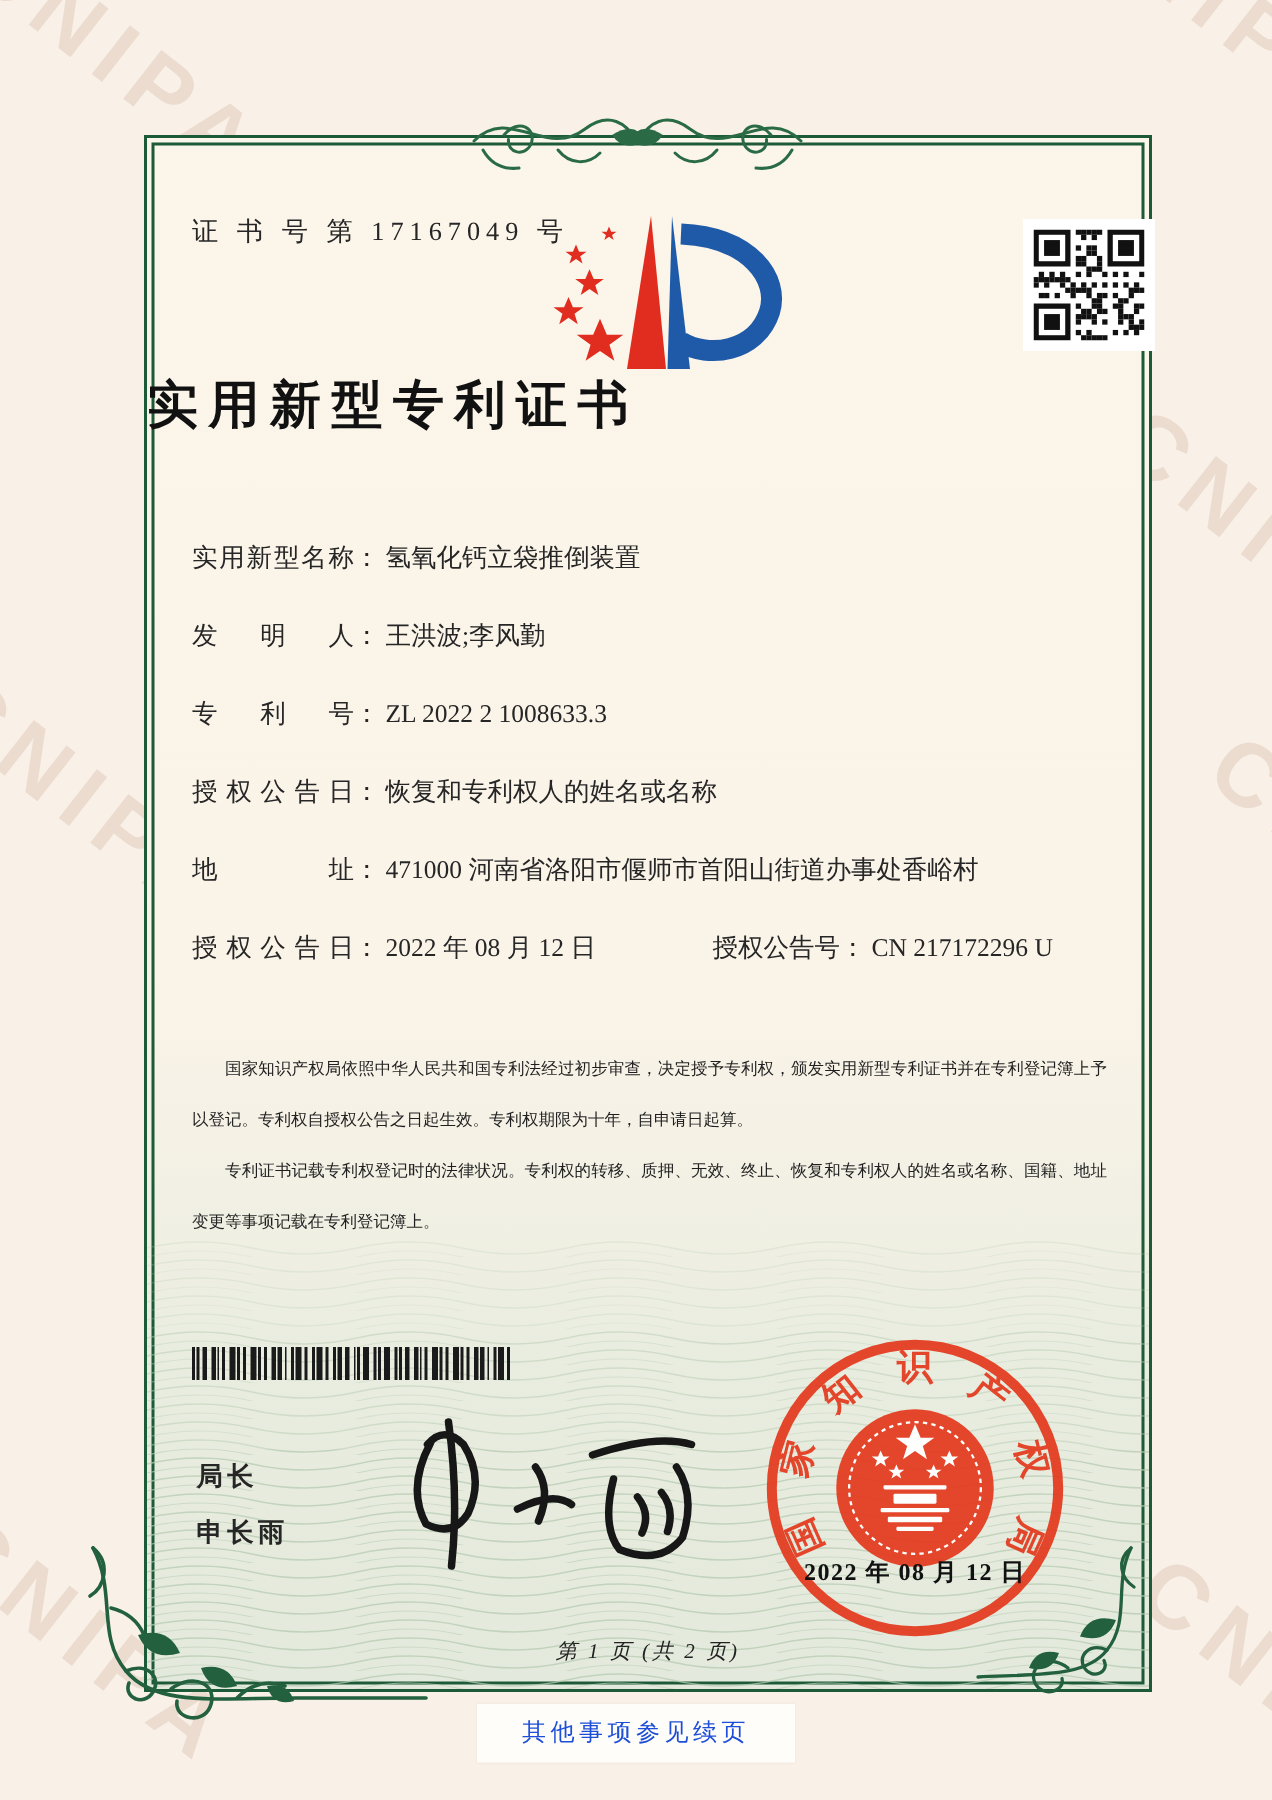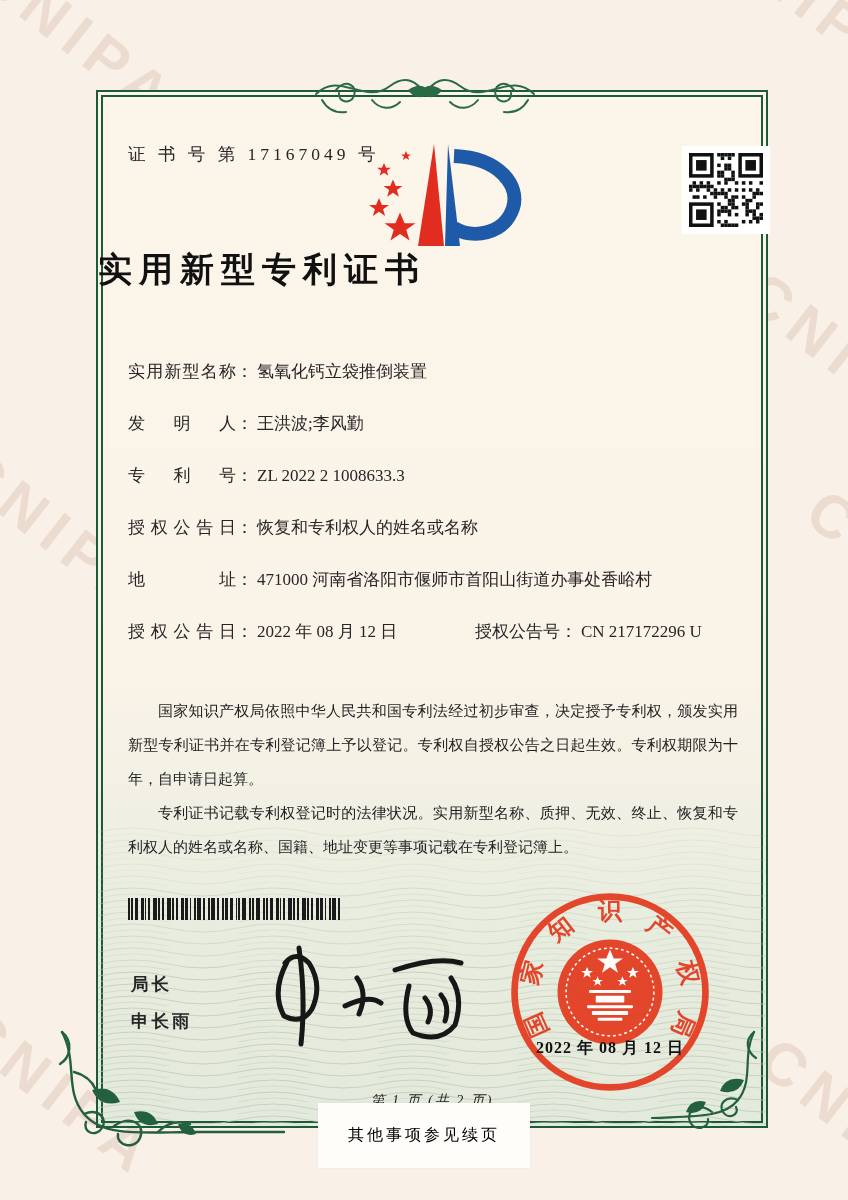--- a/index.html
+++ b/index.html
@@ -41,21 +41,21 @@
   .flabel{
     display:inline-block;width:108px;text-align:justify;text-align-last:justify;
     vertical-align:bottom;
   }
   .fcolon{display:inline-block;margin-right:4px;}
   .gpair2{margin-left:22px;}
   .gval1{display:inline-block;min-width:196px;}
   
   .paras{
     position:absolute;left:30px;top:604px;right:28px;
-    font-size:15px;line-height:34px;text-align:justify;color:#1f1f1f;font-family:Liberation Mono, monospace;
+    font-size:11px;line-height:34px;text-align:justify;color:#1f1f1f;
   }
   .paras p{margin:0;text-indent:2em;}
   
   .barcode{position:absolute;left:30px;top:806px;width:218px;height:22px;}
   .commissioner{position:absolute;left:33px;top:880px;font-size:17.5px;letter-spacing:3px;}
   .commissioner div{margin-bottom:13px;font-weight:bold;}
   .sig{position:absolute;left:155px;top:848px;}
   .seal{position:absolute;left:407px;top:795px;width:210px;height:210px;}
   #seal-arc text{
     fill:#e33a1e;font-size:25px;font-weight:bold;
@@ -63,22 +63,22 @@
   }
   .seal-date{
     position:absolute;left:402px;top:946px;width:220px;text-align:center;
     font-size:16px;font-weight:bold;letter-spacing:1px;color:#111;
   }
   .page-num{
     position:absolute;left:0;top:1000px;width:100%;text-align:center;
     font-size:14px;letter-spacing:2px;color:#222;font-style:italic;
   }
   .note-box{
-    position:absolute;left:50%;top:1103px;transform:translateX(-50%);
-    background:#fffdfa;padding:22px 30px;font-size:16px;letter-spacing:3px;color:#000000;
+    position:absolute;left:50%;top:1136px;transform:translateX(-50%);
+    background:#fffdfa;padding:9px 30px;font-size:16px;letter-spacing:3px;color:#1d4ed8;
     box-shadow:0 0 2px rgba(0,0,0,0.05);
   }
   .orn{position:absolute;pointer-events:none;}
 </style>
 </head>
 <body>
 
 <div class="wm" style="left:-38px;top:2px;">CNIPA</div>
 <div class="wm" style="left:695px;top:-34px;">CNIPA</div>
 <div class="wm" style="left:728px;top:322px;">CNIPA</div>
@@ -258,21 +258,21 @@
     <div class="frow">
       <span class="flabel">地址</span><span class="fcolon">：</span><span>471000 河南省洛阳市偃师市首阳山街道办事处香峪村</span>
     </div>
     <div class="frow">
       <span class="flabel">授权公告日</span><span class="fcolon">：</span><span class="gval1">2022 年 08 月 12 日</span><span class="gpair2"><span>授权公告号</span><span class="fcolon">：</span><span>CN 217172296 U</span></span>
     </div>
   </div>
 
   <div class="paras">
     <p>国家知识产权局依照中华人民共和国专利法经过初步审查，决定授予专利权，颁发实用新型专利证书并在专利登记簿上予以登记。专利权自授权公告之日起生效。专利权期限为十年，自申请日起算。</p>
-    <p>专利证书记载专利权登记时的法律状况。实用新型名称、质押、无效、终止、恢复和专利权人的姓名或名称、国籍、地址变更等事项记载在专利登记簿上。</p>
+    <p>专利证书记载专利权登记时的法律状况。专利权的转移、质押、无效、终止、恢复和专利权人的姓名或名称、国籍、地址变更等事项记载在专利登记簿上。</p>
   </div>
 
   <svg class="barcode" id="barcode" viewBox="0 0 218 22">
       <rect x="0" y="0" width="2" height="22" fill="#1a1a1a"></rect>
       <rect x="3" y="0" width="2" height="22" fill="#1a1a1a"></rect>
       <rect x="7" y="0" width="3" height="22" fill="#1a1a1a"></rect>
       <rect x="13" y="0" width="3" height="22" fill="#1a1a1a"></rect>
       <rect x="17" y="0" width="1" height="22" fill="#1a1a1a"></rect>
       <rect x="20" y="0" width="2" height="22" fill="#1a1a1a"></rect>
       <rect x="25" y="0" width="4" height="22" fill="#1a1a1a"></rect>

